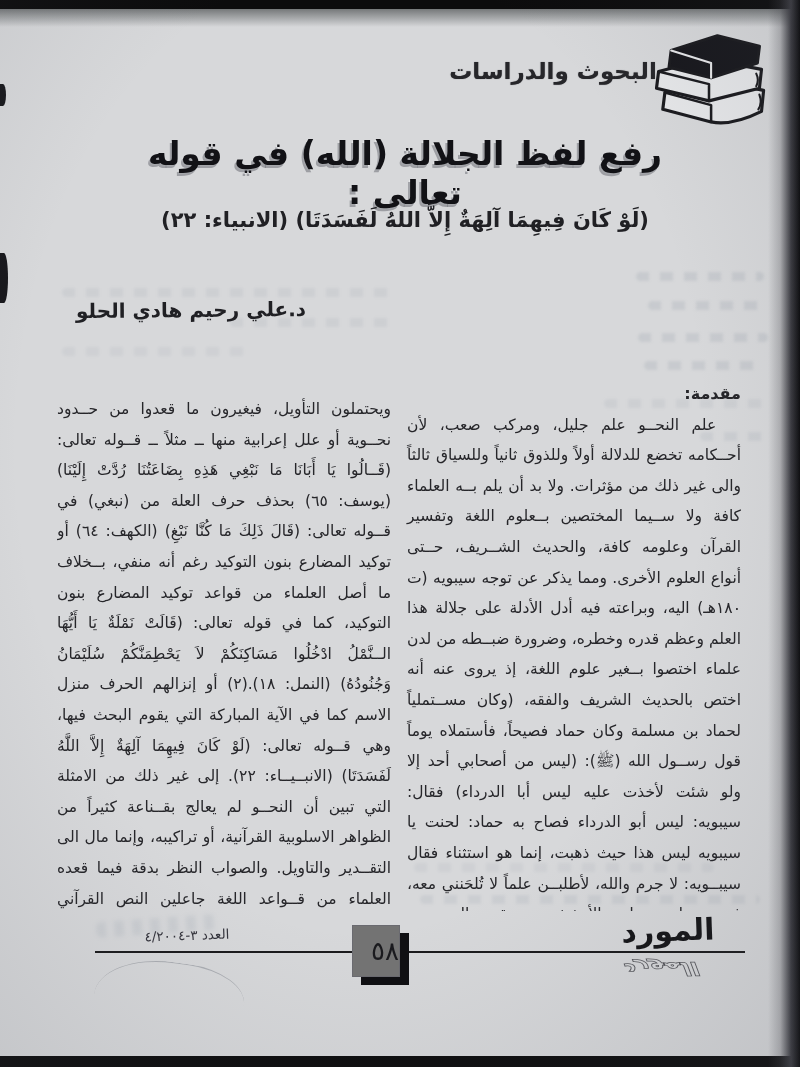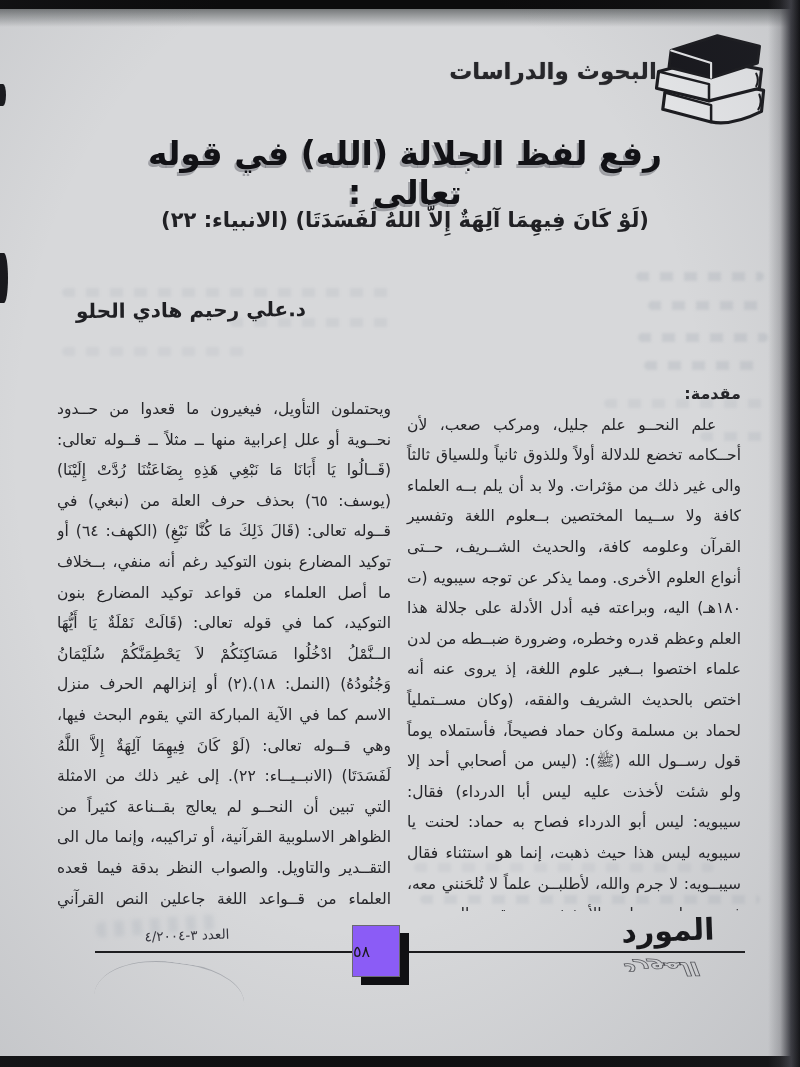--- a/index.html
+++ b/index.html
@@ -55,23 +55,23 @@
   
   .footer-rule{position:absolute;left:95px;top:951px;width:650px;height:2px;background:#1a1a1c;}
   .journal{position:absolute;left:592px;top:913px;width:152px;direction:rtl;
       font-size:30px;font-weight:900;text-align:center;color:#141417;
       letter-spacing:1px;transform:rotate(-2deg);}
   .journal-reflection{position:absolute;left:586px;top:955px;width:152px;direction:rtl;
       font-size:24px;font-weight:900;text-align:center;color:transparent;
       -webkit-text-stroke:1px rgba(40,40,46,.85);
       transform:scaleY(-.75) skewX(-14deg) rotate(2deg);opacity:.85;}
   .page-num-box{position:absolute;left:352px;top:925px;width:46px;height:50px;
-      background:#8b5cf6;border:1px solid #6a6a70;
-      box-shadow:9px 8px 0 #101013;display:flex;align-items:center;justify-content:flex-start;
-      font-size:16px;color:#1a1a1e;z-index:3;}
+      background:#737373;border:1px solid #6a6a70;
+      box-shadow:9px 8px 0 #101013;display:flex;align-items:center;justify-content:flex-end;
+      font-size:26px;color:#1a1a1e;z-index:3;}
   .issue{position:absolute;left:102px;top:927px;width:170px;direction:rtl;
       font-size:13.5px;color:#34343c;text-align:center;transform:rotate(-2deg);}
   .issue-ghost{position:absolute;left:96px;top:918px;width:120px;height:16px;
       filter:blur(2px);opacity:.4;direction:rtl;font-size:14px;color:#8d98a6;
       transform:rotate(-4deg);background:repeating-linear-gradient(90deg,rgba(150,160,172,.45) 0 10px,transparent 10px 18px);
       border-radius:6px;}
 </style>
 </head>
 <body>
 

